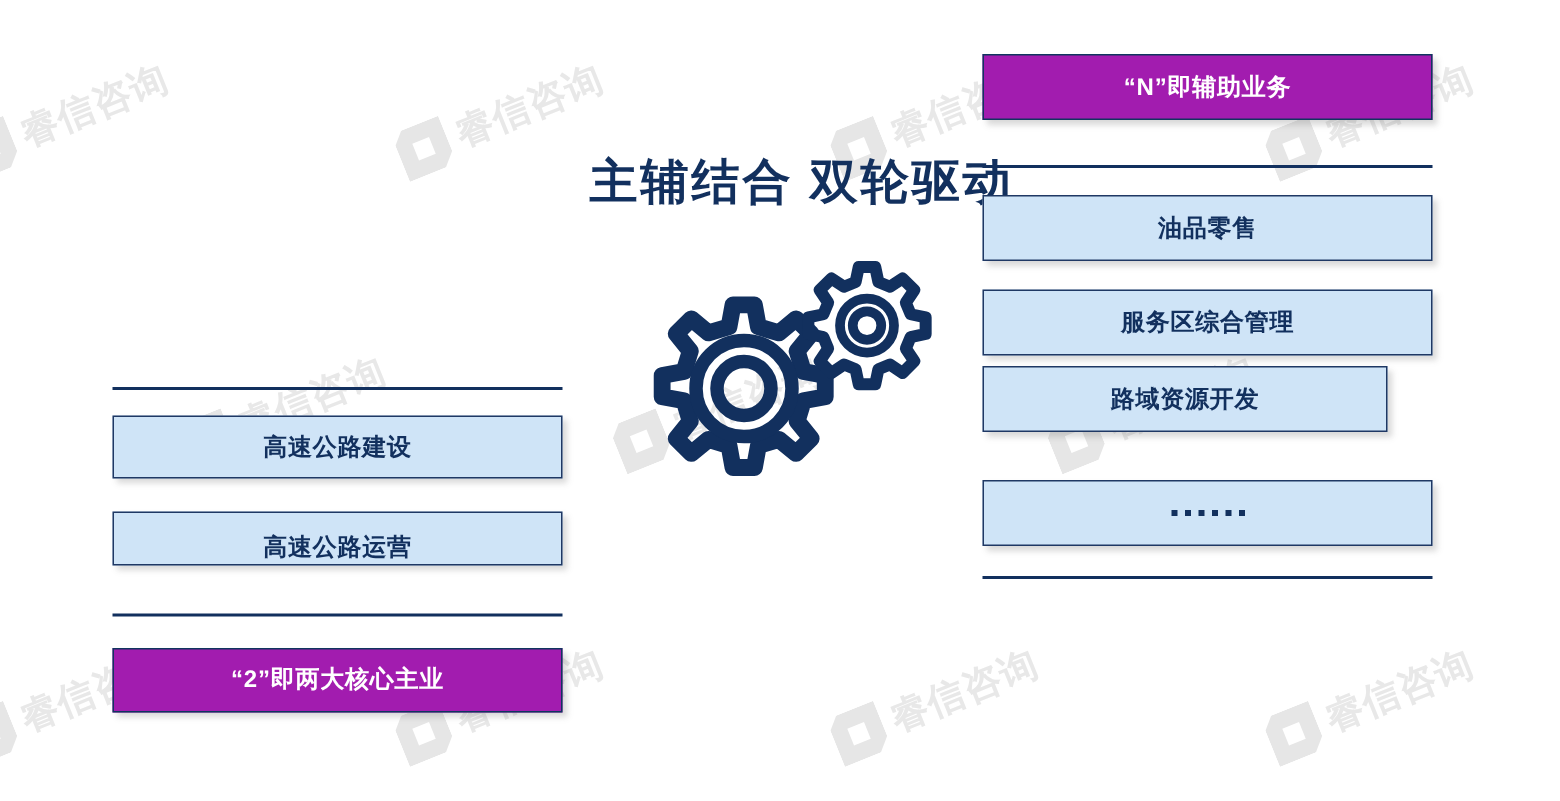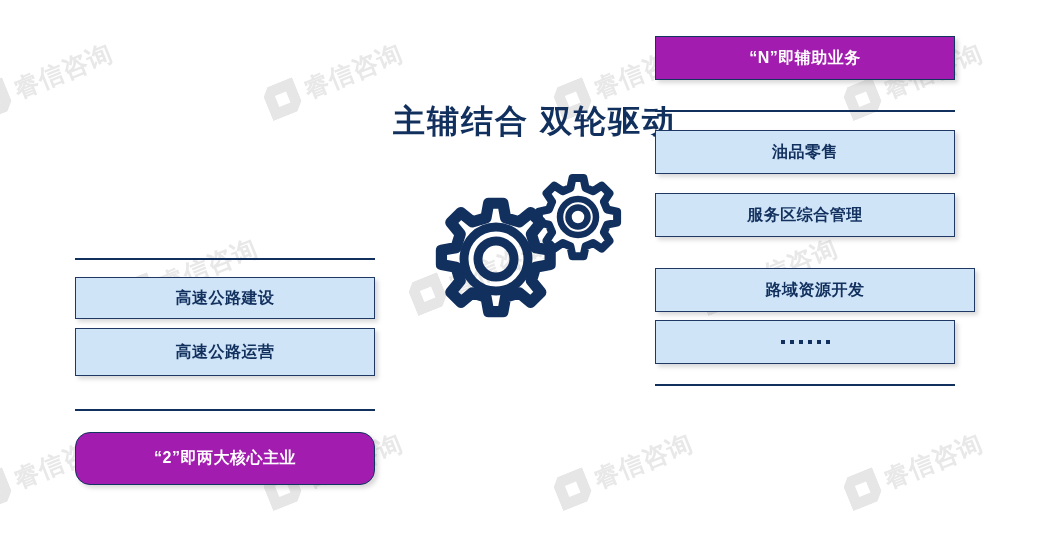--- a/index.html
+++ b/index.html
@@ -266,45 +266,45 @@
         </g>
       </svg>
     </div>
 
     <div class="divider" style="left:75px; top:258px; width:300px;"></div>
 
     <div class="box box-light" style="left:75px; top:277px; width:300px; height:42px;">
       <span>高速公路建设</span>
     </div>
 
-    <div class="box box-light" style="left:75px; top:328px; width:300px; height:48px;">
+    <div class="box box-light" style="left:75px; top:341px; width:300px; height:36px;align-items:flex-end;">
       <span>高速公路运营</span>
     </div>
 
     <div class="divider" style="left:75px; top:409px; width:300px;"></div>
 
-    <div class="box box-solid" style="left:75px; top:432px; width:300px; height:53px;border-radius:15px;">
+    <div class="box box-solid" style="left:75px; top:432px; width:300px; height:43px;">
       <span>“2”即两大核心主业</span>
     </div>
 
     <div class="box box-solid" style="left:655px; top:36px; width:300px; height:44px;">
       <span>“N”即辅助业务</span>
     </div>
 
     <div class="divider" style="left:655px; top:110px; width:300px;"></div>
 
     <div class="box box-light" style="left:655px; top:130px; width:300px; height:44px;">
       <span>油品零售</span>
     </div>
 
     <div class="box box-light" style="left:655px; top:193px; width:300px; height:44px;">
       <span>服务区综合管理</span>
     </div>
 
-    <div class="box box-light" style="left:655px; top:268px; width:320px; height:44px;">
+    <div class="box box-light" style="left:655px; top:244px; width:270px; height:44px;">
       <span>路域资源开发</span>
     </div>
 
     <div class="box box-light" style="left:655px; top:320px; width:300px; height:44px;">
       <span class="dots">
           <i></i>
           <i></i>
           <i></i>
           <i></i>
           <i></i>

